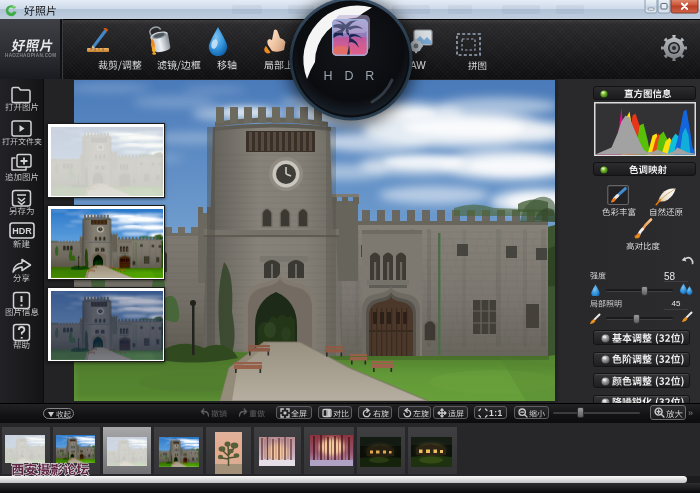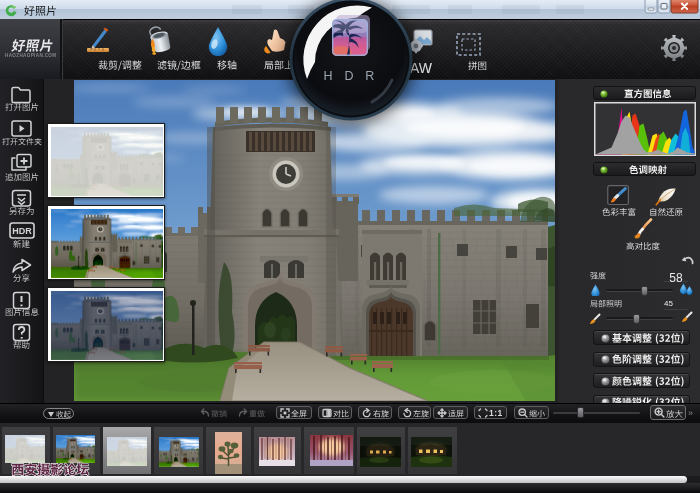--- a/index.html
+++ b/index.html
@@ -860,21 +860,21 @@
 <path d="M7 13 l5 -5 4 4 3 -3 4 4 v3 h-16 Z" fill="#7aa8d0"></path>
 <circle cx="8" cy="18" r="6" fill="#b8bec6"></circle>
       <circle cx="8" cy="18" r="2.4" fill="#6a7078"></circle>
 <g fill="#b8bec6">
         <rect x="6.9" y="10.8" width="2.2" height="3"></rect>
         <rect x="6.9" y="22.2" width="2.2" height="3"></rect>
         <rect x="1.2" y="16.9" width="3" height="2.2"></rect>
         <rect x="11.8" y="16.9" width="3" height="2.2"></rect>
       </g>
     </svg>
-    <div class="abs" style="left:410px;top:60px;width:30px;font-size:14px;color:#e6e8ea">AW</div>
+    <div class="abs" style="left:410px;top:60px;width:30px;font-size:10px;color:#e6e8ea">AW</div>
     <svg class="abs" style="left:455px;top:32px" width="28" height="26" viewBox="0 0 28 26">
 <rect x="2" y="2" width="23" height="21" fill="none" stroke="#9aa8bc" stroke-width="1.6" stroke-dasharray="3 2.2"></rect>
 <rect x="7" y="7" width="13" height="11" fill="none" stroke="#9aa8bc" stroke-width="1.2" stroke-dasharray="2.5 2"></rect>
     </svg>
     <svg style="position:absolute;left:468.0px;top:58.7px;overflow:visible;" width="23" height="14" viewBox="0 0 23 14">
       <g transform="translate(0 10.26)">
         <g>
           <path transform="translate(0.0 0) scale(0.009500 -0.009500)" d="M453 806C489 751 526 677 541 631L610 663C593 707 553 779 517 832ZM164 839V638H41V568H164V349C113 333 66 319 28 309L47 235L164 274V16C164 1 159 -3 147 -3C135 -3 97 -3 55 -2C65 -23 74 -56 77 -76C139 -76 178 -73 203 -61C228 -49 237 -27 237 16V298L336 332L326 400L237 372V568H337V638H237V839ZM732 557V356H587V366V557ZM809 838C789 775 751 686 719 628H393V557H514V366V356H360V284H511C503 175 468 50 336 -31C353 -43 376 -68 387 -84C532 14 574 157 584 284H732V-76H805V284H951V356H805V557H928V628H794C824 682 858 751 888 811Z" fill="#e6e8ea"></path>
           <path transform="translate(9.5 0) scale(0.009500 -0.009500)" d="M375 279C455 262 557 227 613 199L644 250C588 276 487 309 407 325ZM275 152C413 135 586 95 682 61L715 117C618 149 445 188 310 203ZM84 796V-80H156V-38H842V-80H917V796ZM156 29V728H842V29ZM414 708C364 626 278 548 192 497C208 487 234 464 245 452C275 472 306 496 337 523C367 491 404 461 444 434C359 394 263 364 174 346C187 332 203 303 210 285C308 308 413 345 508 396C591 351 686 317 781 296C790 314 809 340 823 353C735 369 647 396 569 432C644 481 707 538 749 606L706 631L695 628H436C451 647 465 666 477 686ZM378 563 385 570H644C608 531 560 496 506 465C455 494 411 527 378 563Z" fill="#e6e8ea"></path>
         </g>
@@ -1160,41 +1160,41 @@
 <path d="M.6 5.2 L5.4 6.4 L3.6 2.0 Z" fill="#cfcfd2"></path>
     </svg>
     <svg style="position:absolute;left:590.0px;top:269.9px;overflow:visible;" width="20" height="12" viewBox="0 0 20 12">
       <g transform="translate(0 8.64)">
         <g>
           <path transform="translate(0.0 0) scale(0.008000 -0.008000)" d="M517 723H807V600H517ZM448 787V537H628V447H427V178H628V32L381 18L392 -55C519 -46 698 -33 871 -19C884 -44 894 -68 900 -88L965 -59C944 1 891 92 839 160L778 134C797 107 817 77 836 46L699 37V178H906V447H699V537H879V787ZM493 384H628V241H493ZM699 384H837V241H699ZM85 564C77 469 62 344 47 267H91L287 266C275 92 262 23 243 4C234 -6 225 -7 209 -7C192 -7 148 -6 103 -2C115 -21 123 -51 124 -72C170 -75 216 -75 240 -73C269 -71 288 -64 305 -43C333 -13 348 74 361 302C363 312 364 335 364 335H127C133 384 140 441 146 495H368V787H58V718H298V564Z" fill="#d8d8da"></path>
           <path transform="translate(8.0 0) scale(0.008000 -0.008000)" d="M386 644V557H225V495H386V329H775V495H937V557H775V644H701V557H458V644ZM701 495V389H458V495ZM757 203C713 151 651 110 579 78C508 111 450 153 408 203ZM239 265V203H369L335 189C376 133 431 86 497 47C403 17 298 -1 192 -10C203 -27 217 -56 222 -74C347 -60 469 -35 576 7C675 -37 792 -65 918 -80C927 -61 946 -31 962 -15C852 -5 749 15 660 46C748 93 821 157 867 243L820 268L807 265ZM473 827C487 801 502 769 513 741H126V468C126 319 119 105 37 -46C56 -52 89 -68 104 -80C188 78 201 309 201 469V670H948V741H598C586 773 566 813 548 845Z" fill="#d8d8da"></path>
         </g>
       </g>
     </svg>
-    <div class="abs" style="left:664px;top:270.5px;width:24px;height:11px;border-bottom:1px solid #3e3e42;font-size:12px;color:#e8e8ea;text-align:center">58</div>
+    <div class="abs" style="left:664px;top:270.5px;width:24px;height:11px;border-bottom:1px solid #3e3e42;font-size:10px;color:#e8e8ea;text-align:left">58</div>
     <svg class="abs" style="left:590px;top:284px" width="11" height="12" viewBox="0 0 11 12">
       <path d="M5.5 .5 Q8.6 5.5 9.5 8 A4.2 4.2 0 1 1 1.5 8 Q2.4 5.5 5.5 .5Z" fill="url(#dropg)"></path>
     </svg>
     <div class="abs" style="left:606px;top:289px;width:67px;height:3px;background:#1a1a1c;border-radius:2px;border-bottom:1px solid #3f3f43"></div>
     <div class="abs" style="left:641px;top:285.5px;width:7px;height:10px;background:linear-gradient(180deg,#9a9a9e,#606064);border-radius:2px 2px 3px 3px;border:1px solid #333"></div>
     <svg class="abs" style="left:679px;top:283px" width="15" height="13" viewBox="0 0 15 13">
 <path d="M4.5 .5 Q7 4.5 7.8 6.5 A3.5 3.5 0 1 1 1.2 6.5 Q2 4.5 4.5 .5Z" fill="url(#dropg)"></path>
 <path d="M10.5 3 Q12.7 6.5 13.4 8.2 A3 3 0 1 1 7.6 8.2 Q8.3 6.5 10.5 3Z" fill="url(#dropg)"></path>
     </svg>
     <svg style="position:absolute;left:590.0px;top:298.4px;overflow:visible;" width="36" height="12" viewBox="0 0 36 12">
       <g transform="translate(0 8.64)">
         <g>
           <path transform="translate(0.0 0) scale(0.008000 -0.008000)" d="M153 788V549C153 386 141 156 28 -6C44 -15 76 -40 88 -54C173 68 207 231 220 377H836C825 121 813 25 791 2C782 -9 772 -11 754 -11C735 -11 686 -10 633 -6C645 -26 653 -55 654 -76C708 -80 760 -80 788 -77C819 -74 838 -67 857 -45C887 -9 899 103 912 409C913 420 913 444 913 444H225L227 530H843V788ZM227 723H768V595H227ZM308 298V-19H378V39H690V298ZM378 236H620V101H378Z" fill="#d8d8da"></path>
           <path transform="translate(8.0 0) scale(0.008000 -0.008000)" d="M141 628C168 574 195 502 204 455L272 475C263 521 236 591 206 645ZM627 787V-78H694V718H855C828 639 789 533 751 448C841 358 866 284 866 222C867 187 860 155 840 143C829 136 814 133 799 132C779 132 751 132 722 135C734 114 741 83 742 64C771 62 803 62 828 65C852 68 874 74 890 85C923 108 936 156 936 215C936 284 914 363 824 457C867 550 913 664 948 757L897 790L885 787ZM247 826C262 794 278 755 289 722H80V654H552V722H366C355 756 334 806 314 844ZM433 648C417 591 387 508 360 452H51V383H575V452H433C458 504 485 572 508 631ZM109 291V-73H180V-26H454V-66H529V291ZM180 42V223H454V42Z" fill="#d8d8da"></path>
           <path transform="translate(16.0 0) scale(0.008000 -0.008000)" d="M528 407H821V255H528ZM458 470V192H895V470ZM340 125C352 59 360 -25 361 -76L434 -65C433 -15 422 68 409 132ZM554 128C580 63 605 -23 615 -74L689 -58C679 -5 651 78 624 141ZM758 133C806 67 861 -25 885 -82L956 -50C931 7 874 96 826 161ZM174 154C141 80 88 -3 43 -53L115 -85C161 -28 211 59 246 133ZM164 730H314V554H164ZM164 292V488H314V292ZM93 797V173H164V224H384V797ZM428 799V732H595C575 639 528 575 396 539C411 527 430 500 438 483C590 530 647 611 669 732H848C841 637 834 598 821 585C814 578 805 577 791 577C775 577 734 577 690 581C701 564 708 538 709 519C755 516 800 517 823 518C849 520 866 526 882 542C903 565 913 624 922 770C923 780 924 799 924 799Z" fill="#d8d8da"></path>
           <path transform="translate(24.0 0) scale(0.008000 -0.008000)" d="M338 451V252H151V451ZM338 519H151V710H338ZM80 779V88H151V182H408V779ZM854 727V554H574V727ZM501 797V441C501 285 484 94 314 -35C330 -46 358 -71 369 -87C484 1 535 122 558 241H854V19C854 1 847 -5 829 -5C812 -6 749 -7 684 -4C695 -25 708 -57 711 -78C798 -78 852 -76 885 -64C917 -52 928 -28 928 19V797ZM854 486V309H568C573 354 574 399 574 440V486Z" fill="#d8d8da"></path>
         </g>
       </g>
     </svg>
-    <div class="abs" style="left:664px;top:299px;width:24px;height:11px;border-bottom:1px solid #3e3e42;font-size:8px;color:#e8e8ea;text-align:left">45</div>
+    <div class="abs" style="left:664px;top:299px;width:24px;height:11px;border-bottom:1px solid #3e3e42;font-size:8px;color:#e8e8ea;text-align:center">45</div>
     <svg class="abs" style="left:589px;top:313px" width="12" height="12" viewBox="0 0 12 12">
       <path d="M10.5 1.5 L5.5 6.5" stroke="#e8e8e8" stroke-width="2" stroke-linecap="round"></path>
       <path d="M5 6 q-3 1 -4 5 q3.5 .5 5.5 -3Z" fill="#e8901c"></path>
     </svg>
     <svg class="abs" style="left:681px;top:311px" width="12" height="12" viewBox="0 0 12 12">
       <path d="M10.5 1.5 L5.5 6.5" stroke="#e8e8e8" stroke-width="2" stroke-linecap="round"></path>
       <path d="M5 6 q-3 1 -4 5 q3.5 .5 5.5 -3Z" fill="#e8901c"></path>
     </svg>
     <div class="abs" style="left:606px;top:317px;width:67px;height:3px;background:#1a1a1c;border-radius:2px;border-bottom:1px solid #3f3f43"></div>
     <div class="abs" style="left:633px;top:313.5px;width:7px;height:10px;background:linear-gradient(180deg,#9a9a9e,#606064);border-radius:2px 2px 3px 3px;border:1px solid #333"></div>

